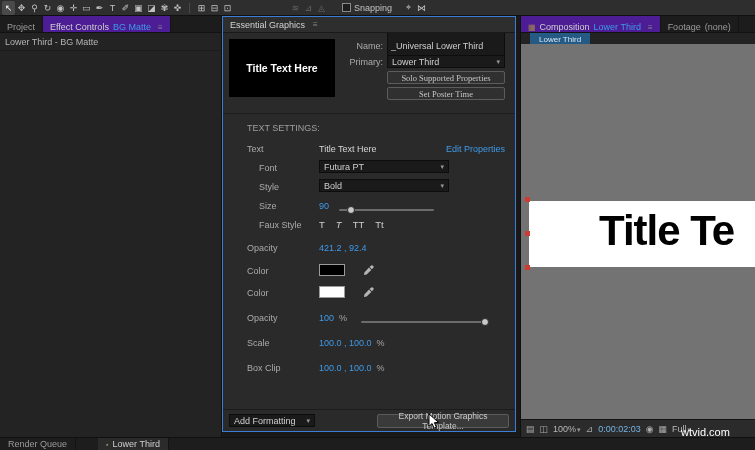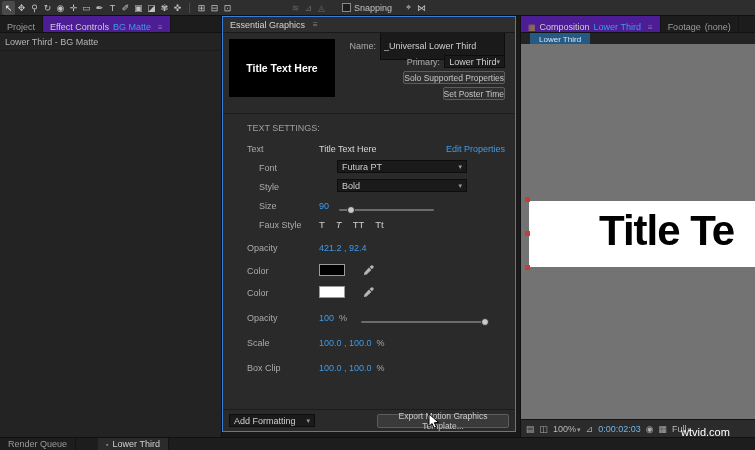--- a/index.html
+++ b/index.html
@@ -31,45 +31,45 @@
   
   .eg{position:absolute;left:222px;top:16px;width:294px;height:416px;background:#2a2a2a;
       border:1px solid #3a7fd5;box-sizing:border-box;display:flex;flex-direction:column;z-index:5;}
   .eg-titlebar{height:15px;flex:none;background:#2e2e2e;border-bottom:1px solid #191919;
                display:flex;align-items:center;gap:5px;padding:0 7px;color:#d2d2d2;}
   .eg-body{flex:1;position:relative;padding:0 8px;box-sizing:border-box;overflow:hidden;display:flex;flex-direction:column;}
   .eg-top{position:relative;height:74px;flex:none;}
   .preview{position:absolute;left:-2px;top:6px;width:106px;height:58px;background:#000;
            display:flex;align-items:center;justify-content:center;}
   .preview span{color:#fff;font-weight:bold;font-size:10.5px;white-space:nowrap;}
-  .eg-fields{position:absolute;left:112px;top:6px;right:2px;display:flex;flex-direction:column;gap:3px;align-items:flex-end;}
+  .eg-fields{position:absolute;left:112px;top:6px;right:2px;display:flex;flex-direction:column;gap:3px;}
   .f-row{display:flex;align-items:center;height:13px;}
   .f-row .flabel{width:40px;text-align:right;margin-right:4px;color:#ababab;flex:none;}
   .text-input{flex:1;min-width:0;height:29px;background:#1a1a1a;border:1px solid #0d0d0d;color:#cfcfcf;
               font-size:9px;font-family:inherit;padding:0 3px;box-sizing:border-box;}
   .dropdown{height:13px;background:#1a1a1a;border:1px solid #0d0d0d;display:flex;align-items:center;
             padding:0 4px;color:#cfcfcf;box-sizing:border-box;}
   .dropdown .chev{margin-left:auto;font-size:7px;color:#9a9a9a;}
   .grow{flex:1;min-width:0;}
   .btn{flex:1;height:13px;background:#303030;border:1px solid #5c5c5c;color:#c6c6c6;font-size:8.5px;
-       font-family:Liberation Sans, sans-serif;border-radius:2px;display:flex;align-items:center;justify-content:center;
+       font-family:Liberation Serif, serif;border-radius:2px;display:flex;align-items:center;justify-content:center;
        box-sizing:border-box;padding:0;}
   .divider{height:1px;background:#1e1e1e;margin:6px -8px 0 -8px;flex:none;}
   .section-header{color:#9e9e9e;padding-left:16px;margin:9px 0 5px 0;flex:none;}
   .section-header.boxed{margin-top:15px;}
   .s-row{display:flex;align-items:flex-end;height:13px;margin:3px 0;flex:none;}
   .s-row.sp{margin-top:7px;}
   .s-row.box{margin:6px 0;}
   .s-label{width:88px;flex:none;padding-left:16px;box-sizing:border-box;color:#ababab;}
   .s-label.sub{padding-left:28px;}
   .val{color:#3f9ae8;}
   .light{color:#d6d6d6;}
   .unit{color:#a5a5a5;margin-left:5px;}
   .link{margin-left:auto;color:#3f9ae8;margin-right:2px;margin-top:44px;}
-  .dd-m{width:130px;flex:none;margin-left:18px;}
+  .dd-m{width:130px;flex:none;}
   .slider{position:relative;height:2px;background:#6b6b6b;border-radius:1px;}
   .slider .knob{position:absolute;top:-3px;width:8px;height:8px;border-radius:50%;background:#c9c9c9;border:1px solid #2a2a2a;box-sizing:border-box;}
   .sl-size{width:95px;margin-left:10px;}
   .sl-op{width:128px;margin-left:14px;}
   .faux-opt{color:#d0d0d0;margin-right:11px;font-size:9.5px;}
   .faux-opt.it{font-style:italic;}
   .swatch{width:26px;height:12px;border:1px solid #9b9b9b;box-sizing:border-box;}
   .eyedrop{margin-left:18px;display:flex;align-items:center;}
   .eg-footer{height:22px;flex:none;border-top:1px solid #1c1c1c;background:#2a2a2a;display:flex;align-items:center;
              padding:0 6px;box-sizing:border-box;margin:0 -8px;}

